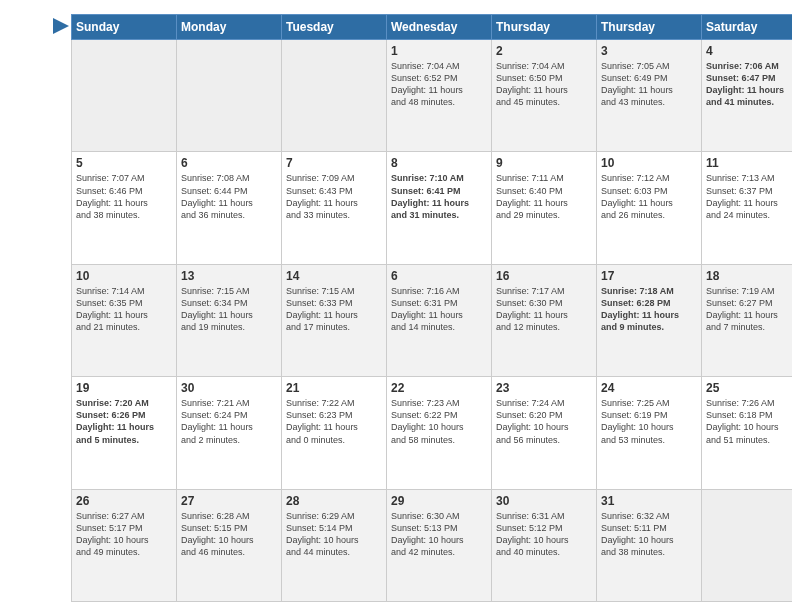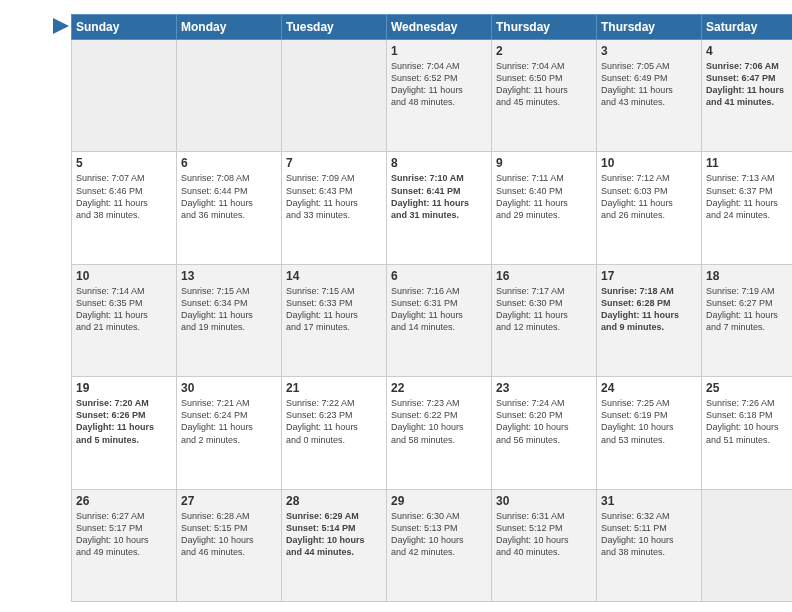--- a/index.html
+++ b/index.html
@@ -318,21 +318,21 @@
           </td>
           <td>
             <span class="day-num">27</span>
             <div class="day-info" style="white-space: pre-line;">Sunrise: 6:28 AM
 Sunset: 5:15 PM
 Daylight: 10 hours
 and 46 minutes.</div>
           </td>
           <td>
             <span class="day-num">28</span>
-            <div class="day-info" style="white-space: pre-line; font-weight: bold;">Sunrise: 6:29 AM
+            <div class="day-info" style="white-space: pre-line;">Sunrise: 6:29 AM
 Sunset: 5:14 PM
 Daylight: 10 hours
 and 44 minutes.</div>
           </td>
           <td>
             <span class="day-num">29</span>
             <div class="day-info" style="white-space: pre-line;">Sunrise: 6:30 AM
 Sunset: 5:13 PM
 Daylight: 10 hours
 and 42 minutes.</div>

